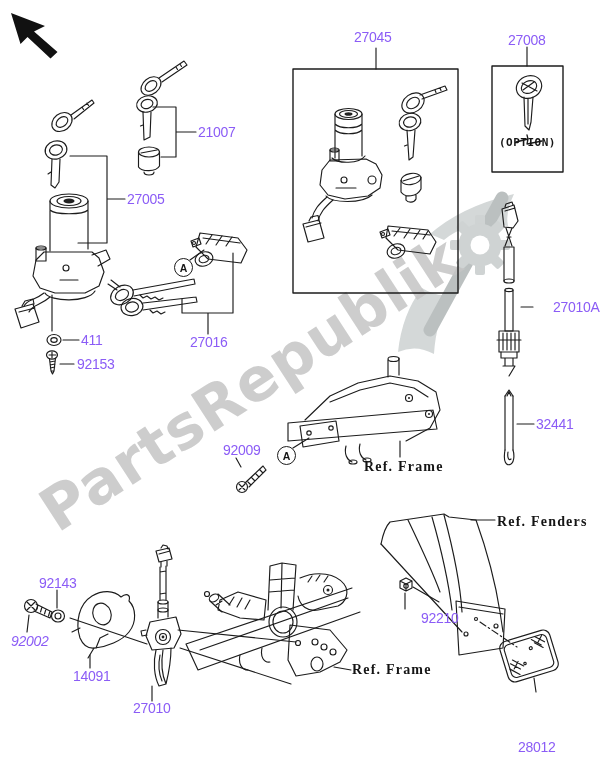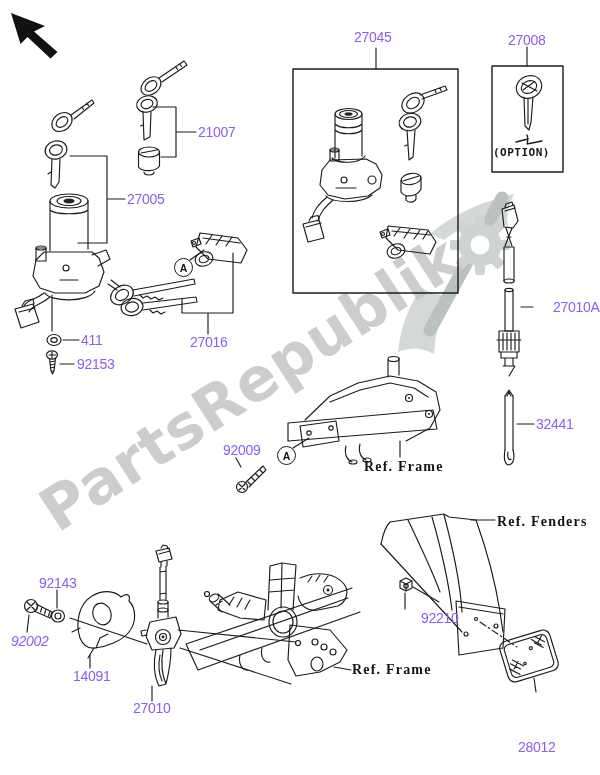--- a/index.html
+++ b/index.html
@@ -8,21 +8,21 @@
   #stage svg{position:absolute;left:0;top:0;}
   .wm-layer{position:absolute;left:0;top:0;width:600px;height:775px;z-index:0;}
   .wm-text{position:absolute;left:46px;top:486px;font-family:"DejaVu Sans",sans-serif;
            font-weight:bold;font-size:60px;line-height:60px;color:#c5c5c5;opacity:.85;
            letter-spacing:1px;transform:rotate(-33deg);transform-origin:0 50%;white-space:nowrap;}
   .art{z-index:1;}
   .labels{position:absolute;left:0;top:0;width:600px;height:775px;z-index:2;}
   .plabel{position:absolute;color:#8b5cf6;font-size:14px;letter-spacing:-0.3px;white-space:nowrap;}
   .reflabel{position:absolute;color:#151515;font-family:Liberation Serif, serif;
             font-weight:bold;font-size:14px;letter-spacing:1.2px;white-space:nowrap;}
-  .optlabel{position:absolute;left:493px;top:146px;width:48px;text-align:center;color:#151515;
+  .optlabel{position:absolute;left:493px;top:136px;width:69px;text-align:center;color:#151515;
             font-family:"DejaVu Sans Mono",monospace;font-weight:bold;font-size:11px;
             letter-spacing:0.5px;white-space:nowrap;}
   .callout{position:absolute;width:17px;height:17px;border:1.4px solid #1c1c1c;border-radius:50%;
            color:#151515;font-size:10.5px;font-weight:bold;display:flex;align-items:center;
            justify-content:center;background:transparent;}
 </style>
 </head>
 <body>
 
 <div id="stage">

